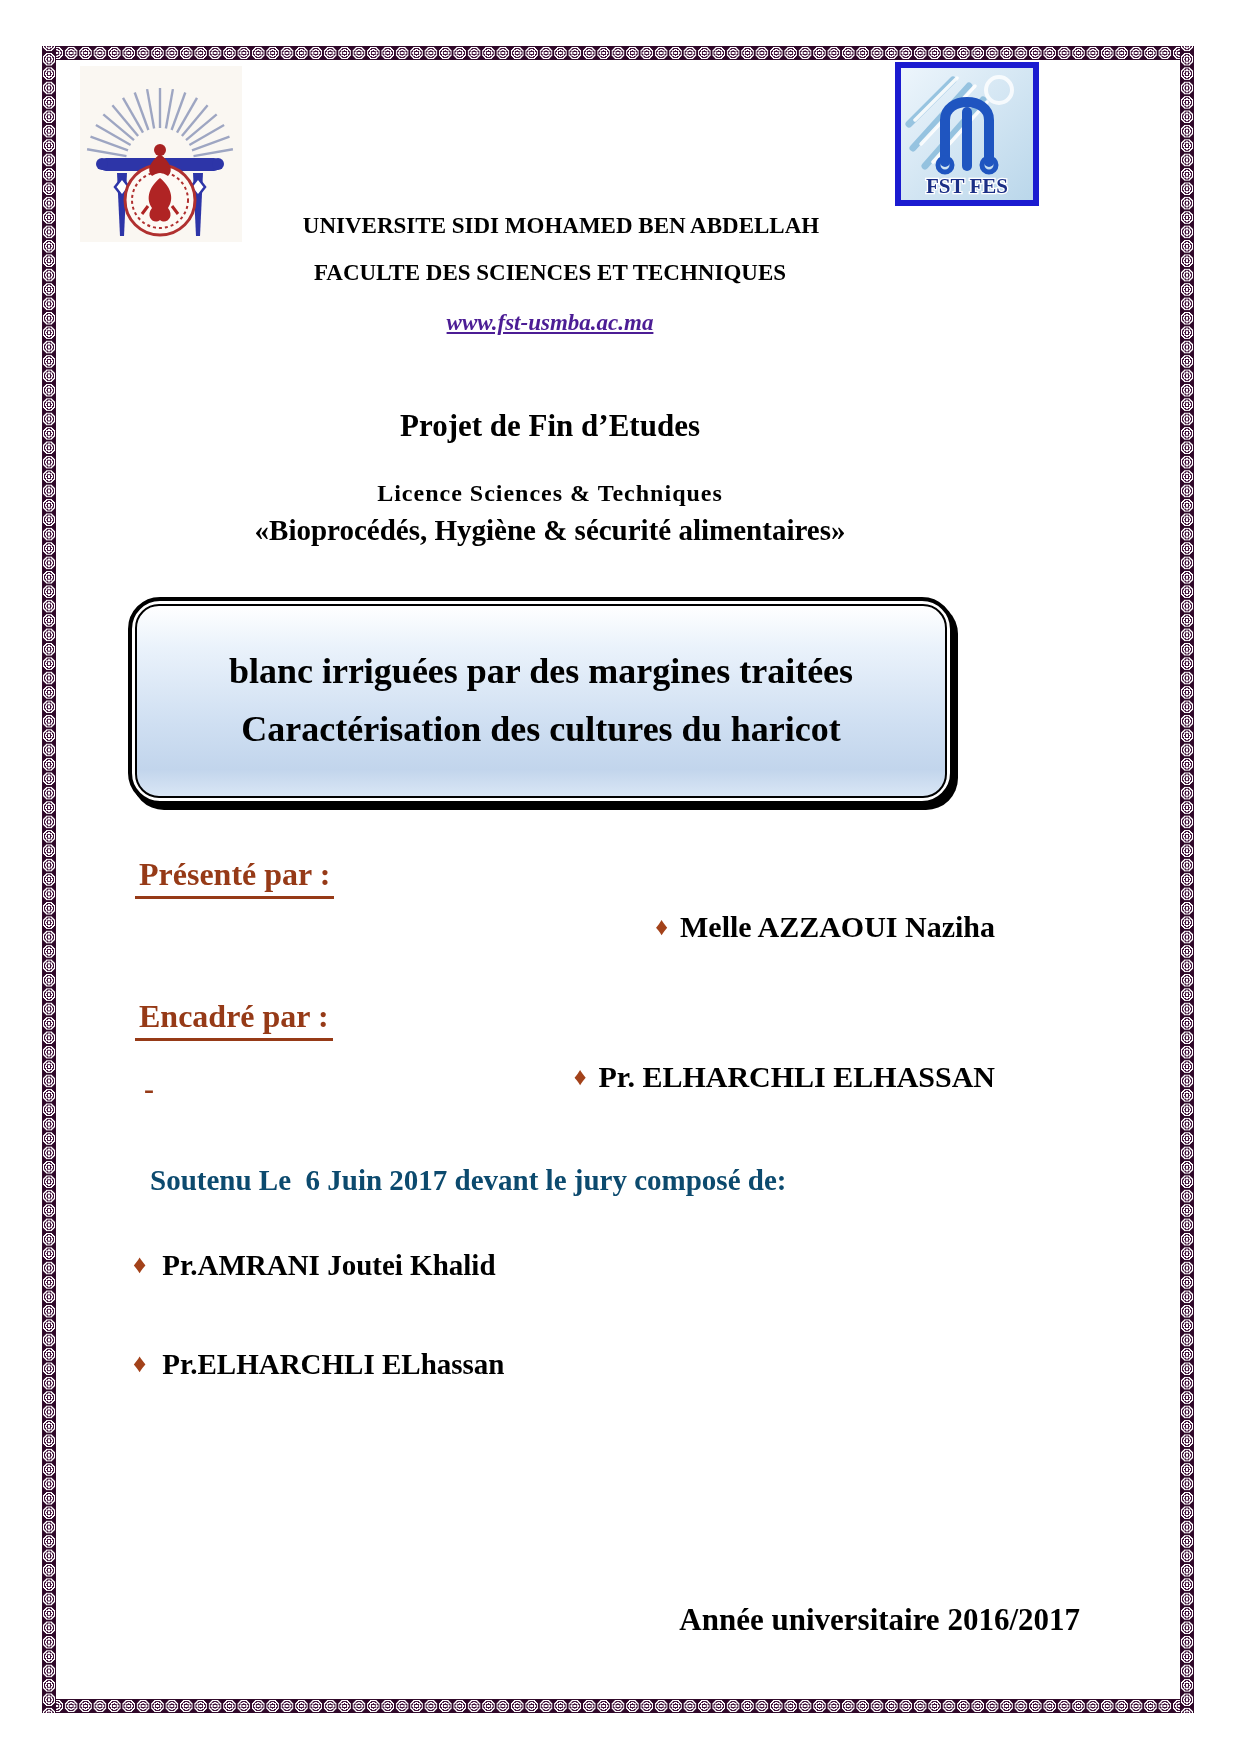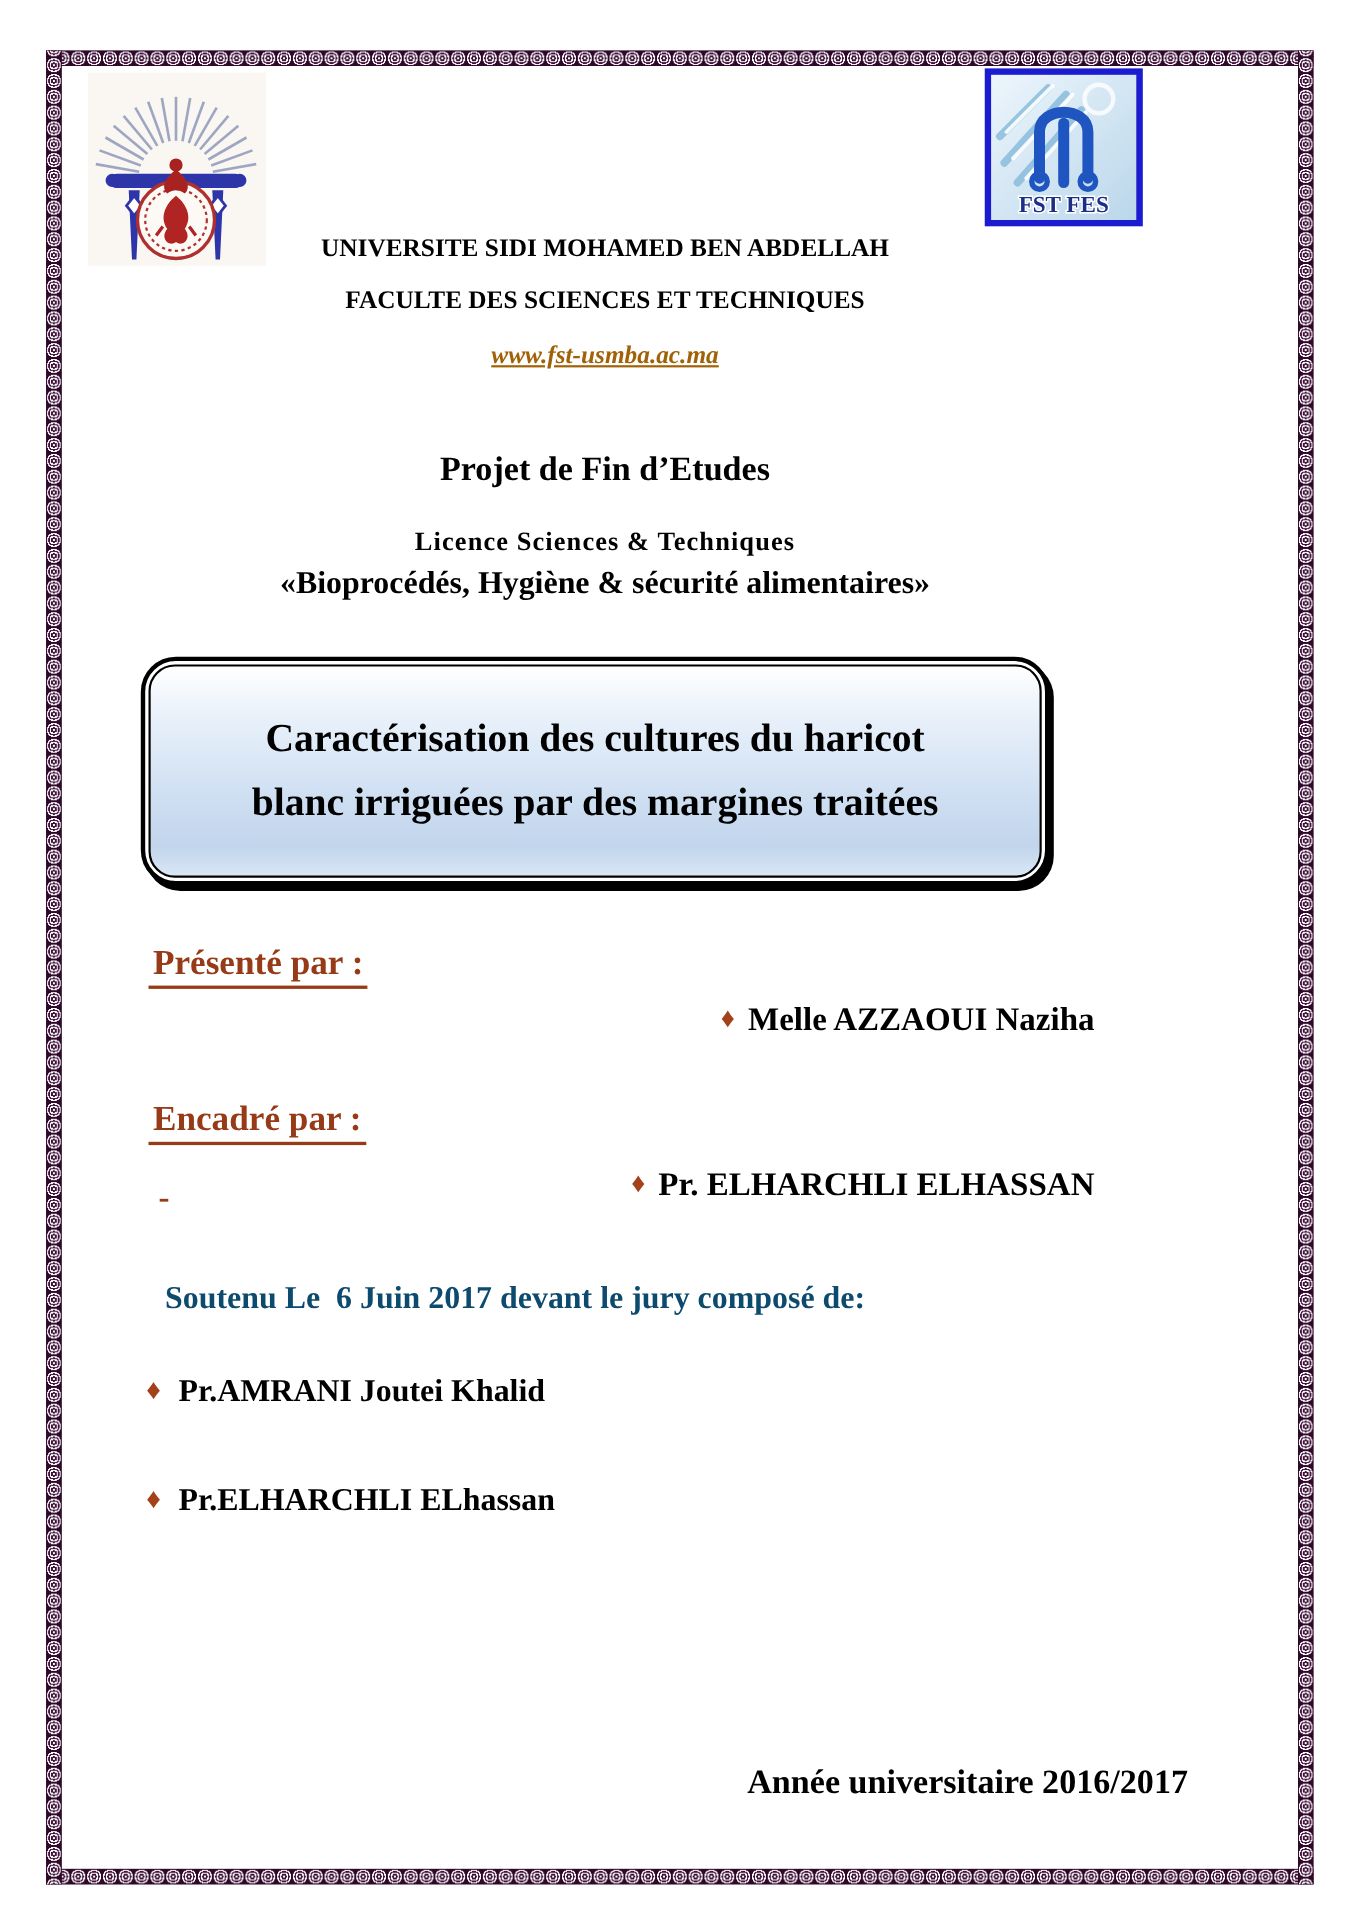--- a/index.html
+++ b/index.html
@@ -19,24 +19,24 @@
   .b-bottom{left:42px;  top:1699px; width:1152px;height:14px;background-size:14.4px 14px;background-position:center;}
   .b-left  {left:42px;  top:46px;   width:14px;  height:1667px;background-size:14px 14.4px;background-position:center;}
   .b-right {left:1180px;top:46px;   width:14px;  height:1667px;background-size:14px 14.4px;background-position:center;}
 
   
   .uni-logo{left:80px;top:66px;width:162px;height:176px;background:#faf7f2;}
   .fst-logo{left:895px;top:62px;width:164px;height:144px;}
 
   
   .cline{left:120px;width:860px;text-align:center;font-weight:bold;}
-  .line-university{top:213px;font-size:23px;}
+  .line-university{top:213px;font-size:23px;margin-left:11px;}
   .line-faculty{top:260px;font-size:23px;}
   .line-link{top:310px;font-size:23px;}
-  .line-link a{color:#a16207;font-style:italic;text-decoration:underline;}
+  .line-link a{color:#4c1d95;font-style:italic;text-decoration:underline;}
   .line-projet{top:408px;font-size:31px;}
   .line-licence{top:480px;font-size:24px;letter-spacing:1px;}
   .line-specialty{top:514px;font-size:29px;}
 
   
   .title-box{
     left:128px;top:597px;width:826px;height:208px;box-sizing:border-box;
     border:4px solid #000;border-radius:32px;background:#fff;padding:3px;
     box-shadow:4px 5px 0 #000;
   }
@@ -153,22 +153,22 @@
 <div class="abs cline line-link">
   <a href="#">www.fst-usmba.ac.ma</a>
 </div>
 
 <div class="abs cline line-projet">Projet de Fin d’Etudes</div>
 <div class="abs cline line-licence">Licence Sciences &amp; Techniques</div>
 <div class="abs cline line-specialty">«Bioprocédés, Hygiène &amp; sécurité alimentaires»</div>
 
 <div class="abs title-box">
   <div class="title-inner">
+    <div class="title-line">blanc irriguées par des margines traitées</div>
     <div class="title-line">Caractérisation des cultures du haricot</div>
-    <div class="title-line">blanc irriguées par des margines traitées</div>
   </div>
 </div>
 
 <div class="abs section-heading heading-presente">
   <span class="ul">Présenté par :</span>
 </div>
 <div class="abs bullet-line line-presented-name">
   <span class="diamond">♦</span><span>Melle AZZAOUI Naziha</span>
 </div>
 

